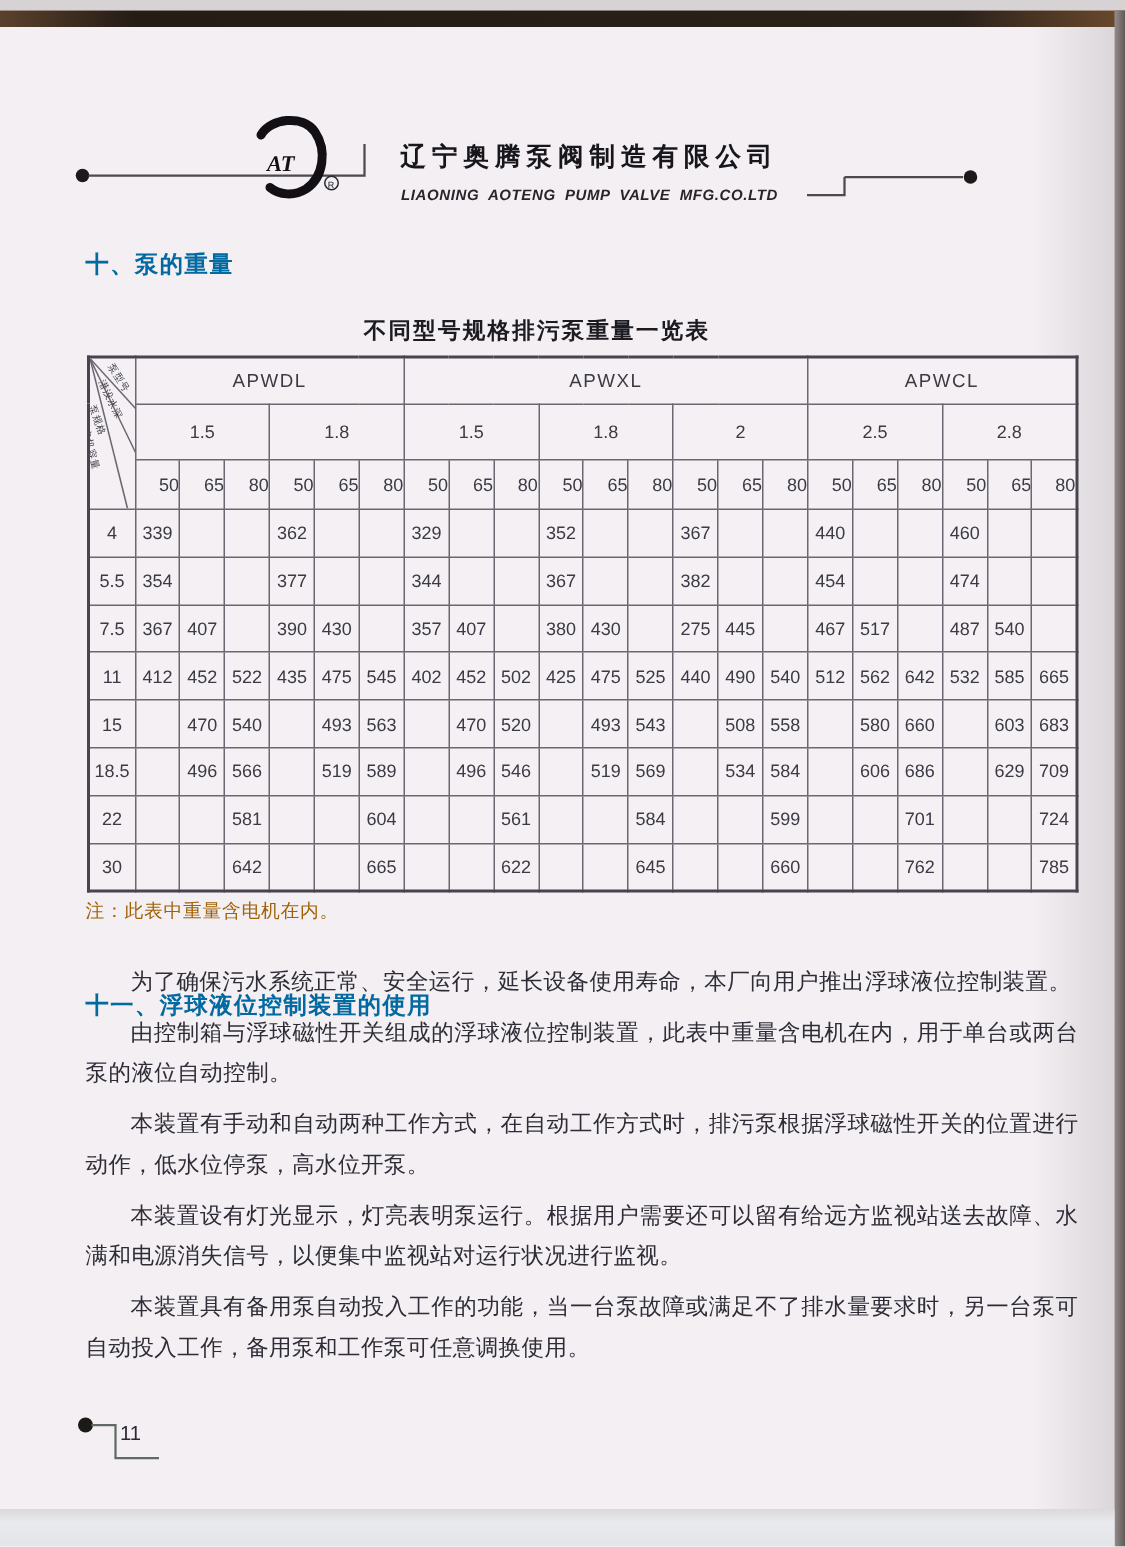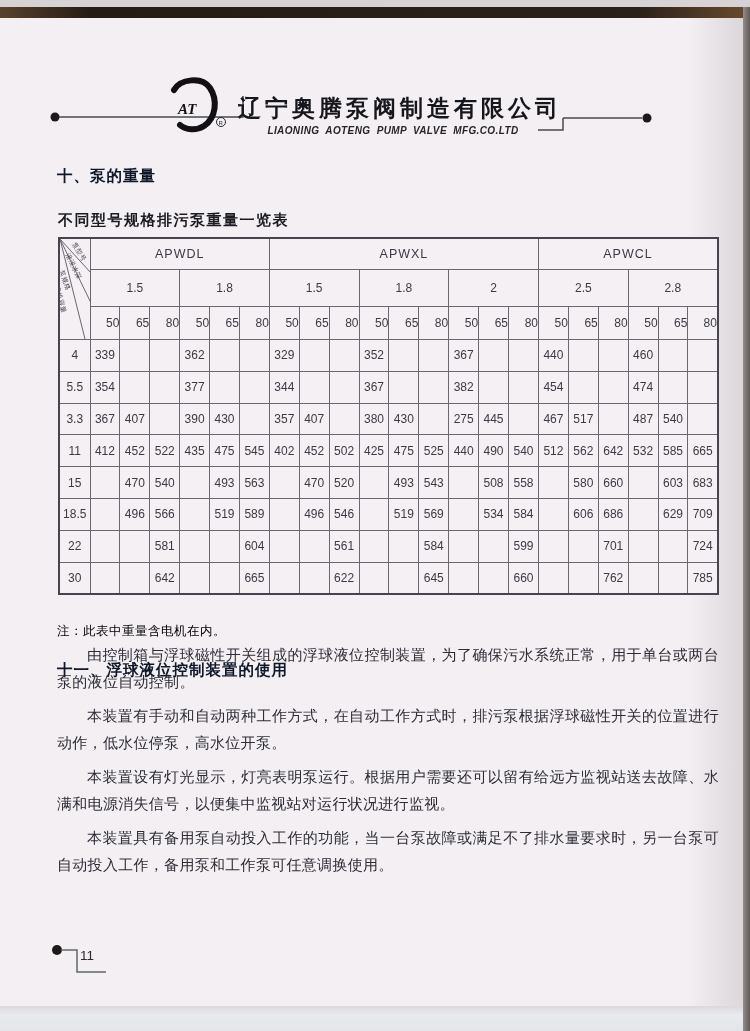--- a/index.html
+++ b/index.html
@@ -18,48 +18,48 @@
   .scan-right-shadow { position:absolute; top:18px; right:7px; width:55px; height:990px;
                     background:linear-gradient(to right, rgba(95,85,90,0), rgba(95,85,90,0.16)); }
   .scan-right-edge { position:absolute; top:7px; right:0; width:7px; height:1024px;
                     background:linear-gradient(to right,#948c8a,#5f5a58); }
   .scan-bottom-band { position:absolute; left:0; top:1006px; width:743px; height:25px;
                     background:linear-gradient(to bottom,#dcd8da,#e9eaed 35%,#e4e5e9); }
   
   .hdr-decor { position:absolute; left:0; top:0; }
   .logo { position:absolute; left:158px; top:76px; }
   .company-cn { position:absolute; left:238px; top:93px; width:310px; text-align:center;
-                font-size:23px; font-weight:bold; letter-spacing:4px; color:#17161c;
+                font-size:17px; font-weight:bold; letter-spacing:4px; color:#17161c;
                 font-family:"Liberation Sans","DejaVu Sans",sans-serif; white-space:nowrap; }
   .company-en { position:absolute; left:238px; top:125px; width:310px; text-align:center;
                 font-size:10px; font-weight:bold; font-style:italic; letter-spacing:0.4px;
                 word-spacing:3px; color:#26252c; white-space:nowrap; }
   
-  .sec-title { position:absolute; left:57px; font-size:15.5px; font-weight:bold; color:#0f172a;
+  .sec-title { position:absolute; left:57px; font-size:15.5px; font-weight:bold; color:#0369a1;
                letter-spacing:1px; }
   #sec10-title { top:166px; }
   #sec11-title { top:620px;margin-top:40px; }
-  .table-title { position:absolute; left:58px; top:211px; width:600px; 
+  .table-title { position:absolute; left:58px; top:211px; width:600px; text-align:center;
                  font-size:15px; font-weight:bold; color:#1c1b22; letter-spacing:1.5px; }
   
   .tbl-wrap { position:absolute; left:58px; top:237px; }
   table.weights { border-collapse:collapse; table-layout:fixed; width:659px;
                   border:2px solid #46444e; background:#f4f0f3; }
   table.weights th, table.weights td {
       border:1px solid #6b6672; font-weight:normal; text-align:center;
       font-size:12px; color:#3b3a45; padding:0; overflow:hidden; }
   table.weights tr.model-row th { height:30px; font-size:12.5px; letter-spacing:1px; }
   table.weights tr.depth-row th { height:36px; }
   table.weights tr.spec-row  th { height:32px;text-align:right; }
   table.weights tbody td, table.weights tbody th { height:31.8px; }
   .corner { position:relative; width:100%; height:100px; }
   .corner svg { position:absolute; left:0; top:0; }
   .corner span { position:absolute; font-size:6.5px; color:#3b3a45; white-space:nowrap;
                  transform-origin:0 0; letter-spacing:0.5px; }
-  .note { position:absolute; left:57px; top:599px; font-size:12.5px; color:#000000; letter-spacing:0.5px;margin-top:24px; }
+  .note { position:absolute; left:57px; top:599px; font-size:12.5px; color:#a16207; letter-spacing:0.5px; }
   
   .paras { position:absolute; left:57px; top:641px; width:662px; }
   .paras p { font-size:15px; line-height:27px; text-indent:2em; color:#2e2d37;
              margin-bottom:7px; letter-spacing:0.3px; text-align:justify; }
   
   .footer-mark { position:absolute; left:46px; top:936px; }
   .footer-num { position:absolute; left:80px; top:948px; font-size:13.5px; color:#2b2a33; }
 </style>
 </head>
 <body>
@@ -212,21 +212,21 @@
           <td></td>
           <td></td>
           <td>454</td>
           <td></td>
           <td></td>
           <td>474</td>
           <td></td>
           <td></td>
         </tr>
         <tr>
-          <th>3.3</th>
+          <th>7.5</th>
           <td>367</td>
           <td>407</td>
           <td></td>
           <td>390</td>
           <td>430</td>
           <td></td>
           <td>357</td>
           <td>407</td>
           <td></td>
           <td>380</td>
@@ -363,21 +363,22 @@
           <td>785</td>
         </tr>
       </tbody>
   </table>
 </div>
 
 <div class="note">注：此表中重量含电机在内。</div>
 
 <div class="sec-title" id="sec11-title">十一、浮球液位控制装置的使用</div>
 <div class="paras">
-    <p>由控制箱与浮球磁性开关组成的浮球液位控制装置，为了确保污水系统正常，用于单台或两台泵的液位自动控制。</p>
+    <p>为了确保污水系统正常、安全运行，延长设备使用寿命，本厂向用户推出浮球液位控制装置。</p>
+    <p>由控制箱与浮球磁性开关组成的浮球液位控制装置，此表中重量含电机在内，用于单台或两台泵的液位自动控制。</p>
     <p>本装置有手动和自动两种工作方式，在自动工作方式时，排污泵根据浮球磁性开关的位置进行动作，低水位停泵，高水位开泵。</p>
     <p>本装置设有灯光显示，灯亮表明泵运行。根据用户需要还可以留有给远方监视站送去故障、水满和电源消失信号，以便集中监视站对运行状况进行监视。</p>
     <p>本装置具有备用泵自动投入工作的功能，当一台泵故障或满足不了排水量要求时，另一台泵可自动投入工作，备用泵和工作泵可任意调换使用。</p>
   </div>
 
 <svg class="footer-mark" width="70" height="45">
   <circle cx="11" cy="14" r="5" fill="#1c1a18"></circle>
   <polyline points="15,14 31,14 31,36 60,36" fill="none" stroke="#5f6a68" stroke-width="1.5"></polyline>
 </svg>
 <div class="footer-num">11</div>

